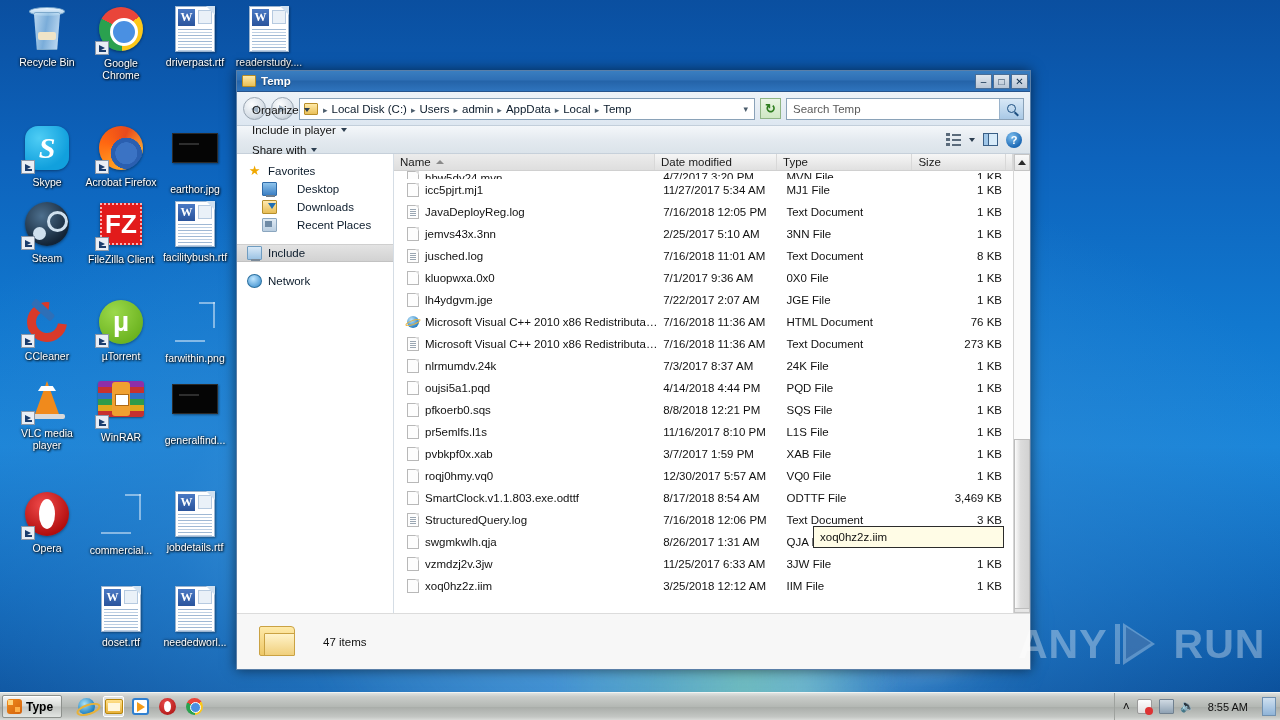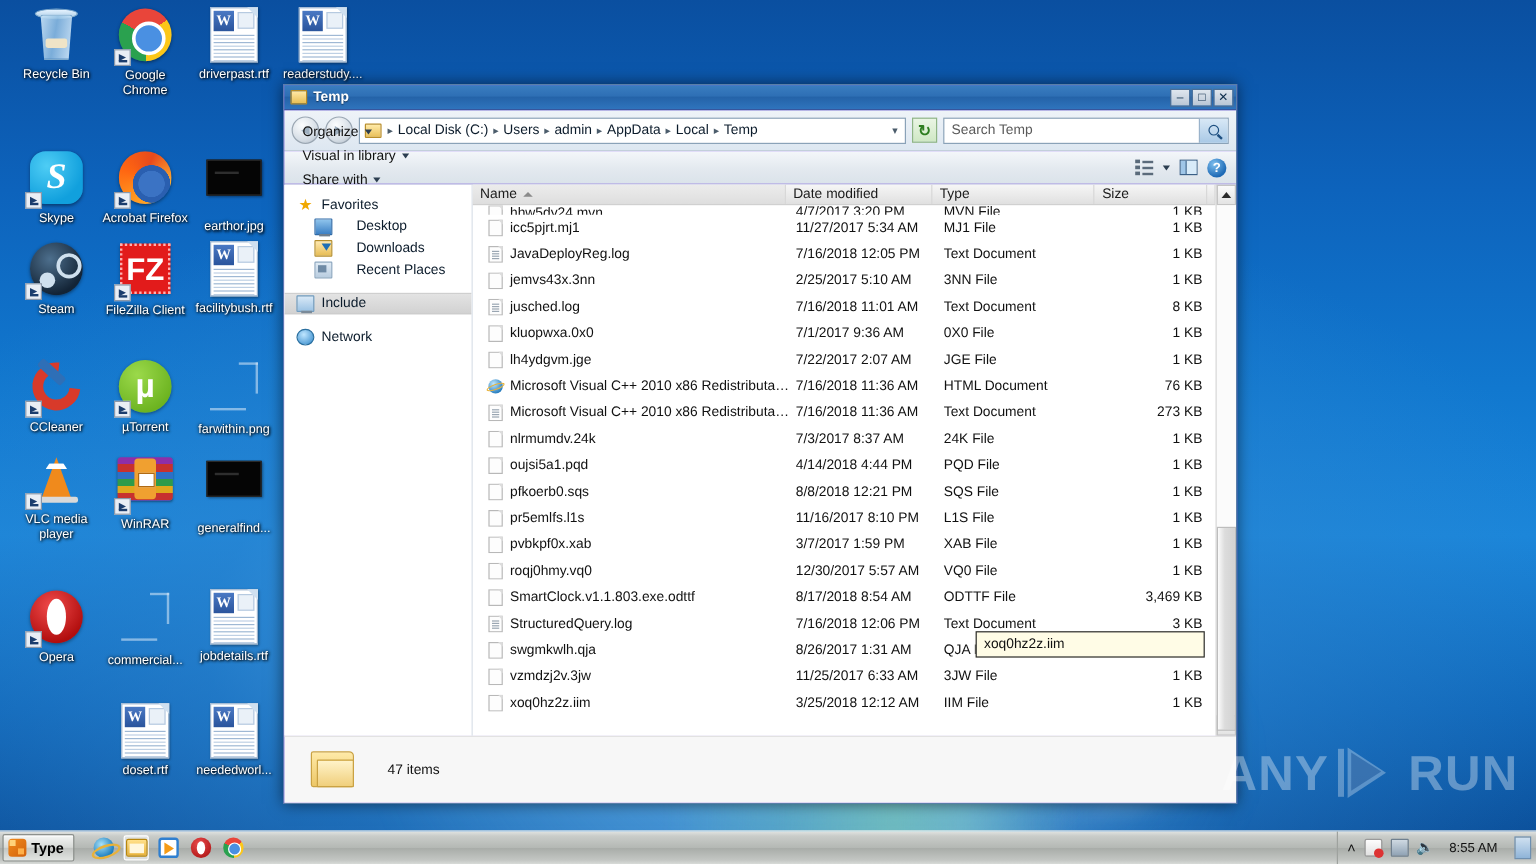--- a/index.html
+++ b/index.html
@@ -740,21 +740,21 @@
     </div>
   </div>
 
   <div id="cmdbar">
     <span id="cmd-items">
         <span class="cmdbtn">
           <span>Organize</span>
           <span class="caret"></span>
         </span>
         <span class="cmdbtn">
-          <span>Visual in library</span>
+          <span>Include in player</span>
           <span class="caret"></span>
         </span>
         <span class="cmdbtn">
           <span>Share with</span>
           <span class="caret"></span>
         </span>
         <span class="cmdbtn">
           <span>New folder</span>
         </span>
       </span>

